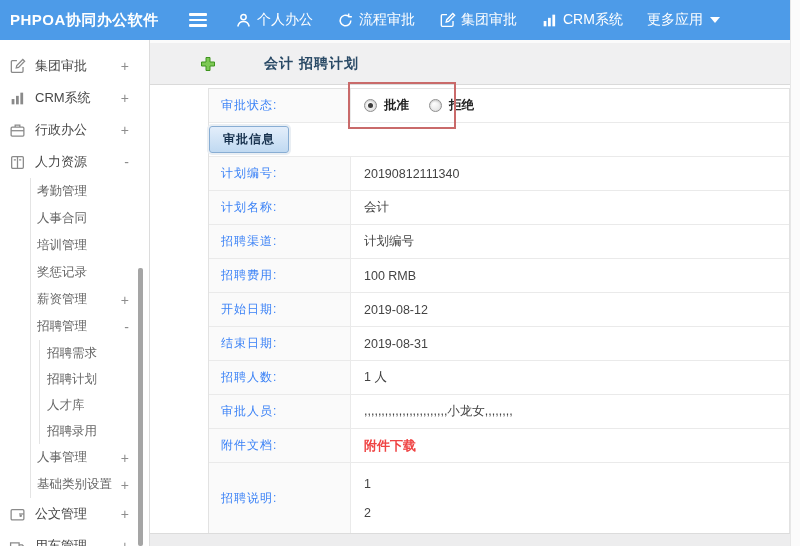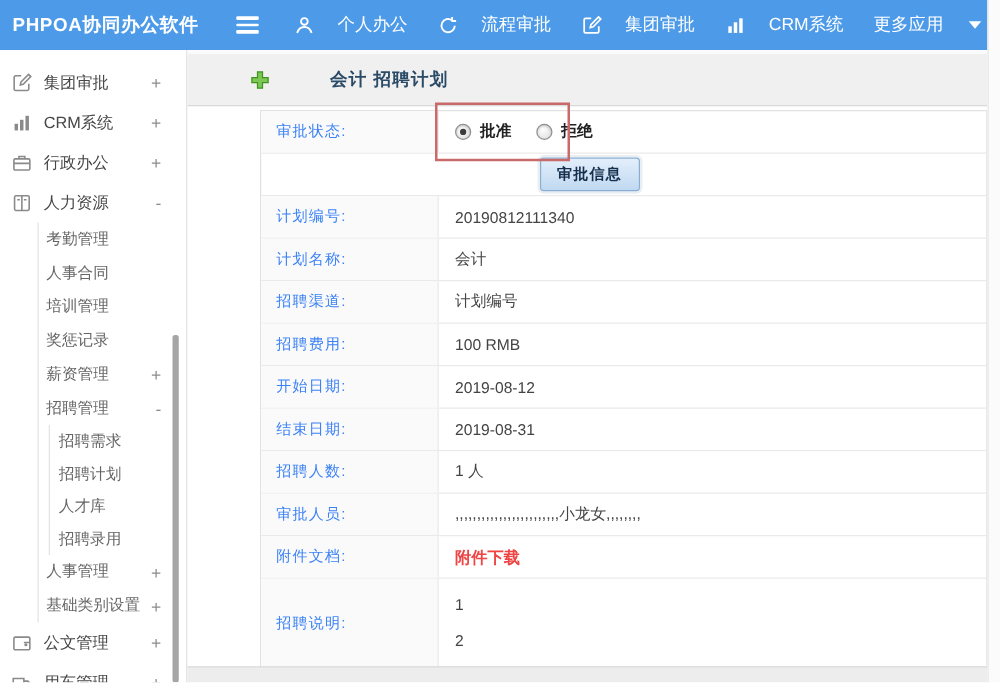--- a/index.html
+++ b/index.html
@@ -8,21 +8,21 @@
   .app { position:relative; width:800px; height:546px; }
 
   
   .navbar { position:absolute; left:0; top:0; width:790px; height:40px;
     background:#4d9be8; display:flex; align-items:center; z-index:5; }
   .brand { color:#fff; font-size:15px; font-weight:bold; padding-left:10px;
     letter-spacing:.5px; width:185px; }
   .nav-items { display:flex; align-items:center; gap:24px; }
   .hamburger { display:flex; flex-direction:column; gap:3px; cursor:pointer; padding:4px; }
   .hamburger i { display:block; width:18px; height:2.5px; background:#fff; border-radius:1px; }
-  .nav-item { display:flex; align-items:center; gap:18px; color:#fff; font-size:14px; cursor:pointer; }
+  .nav-item { display:flex; align-items:center; gap:5px; color:#fff; font-size:14px; cursor:pointer; }
   .nav-item svg { display:block; }
   .caret { width:0; height:0; border-left:5px solid transparent; border-right:5px solid transparent;
     border-top:6px solid #fff; margin-left:2px; }
 
   
   .page-scroll { position:absolute; right:0; top:0; width:10px; height:546px;
     background:#fbfbfb; border-left:1px solid #e7e7e7; z-index:6; }
 
   
   .sidebar { position:absolute; left:0; top:40px; width:150px; height:506px;
@@ -50,21 +50,21 @@
 
   .form-table { position:absolute; left:58px; top:48px; width:582px;
     border:1px solid #e2e2e2; background:#fff; }
   .row { display:flex; height:34px; border-bottom:1px solid #eaeaea; }
   .row:last-child { border-bottom:none; }
   .row .lbl { width:142px; background:#fafafa; border-right:1px solid #eaeaea;
     display:flex; align-items:center; padding-left:12px; color:#3b82f6;
     font-size:12px; letter-spacing:1px; flex:0 0 auto; }
   .row .val { flex:1; display:flex; align-items:center; padding-left:13px;
     color:#444; font-size:12.5px; }
-  .row.btn-row { justify-content:center; align-items:center; padding-right:55px; }
+  .row.btn-row { justify-content:flex-start; align-items:center; padding-right:55px; }
   .row.tall { height:70px; }
   .row.tall .val { flex-direction:column; align-items:flex-start; justify-content:flex-start;
     padding-top:7px; line-height:29px; }
 
   .radio { width:13px; height:13px; border-radius:50%; border:1px solid #8f8f8f;
     background:radial-gradient(circle at 35% 30%,#fff,#dcdcdc); position:relative;
     box-shadow:inset 0 1px 2px rgba(0,0,0,.18); cursor:pointer; flex:0 0 auto; }
   .radio.checked::after { content:''; position:absolute; inset:3px; border-radius:50%; background:#3c3c3c; }
   .radio-label { margin:0 20px 0 7px; font-size:12.5px; font-weight:bold; color:#222; }
 

